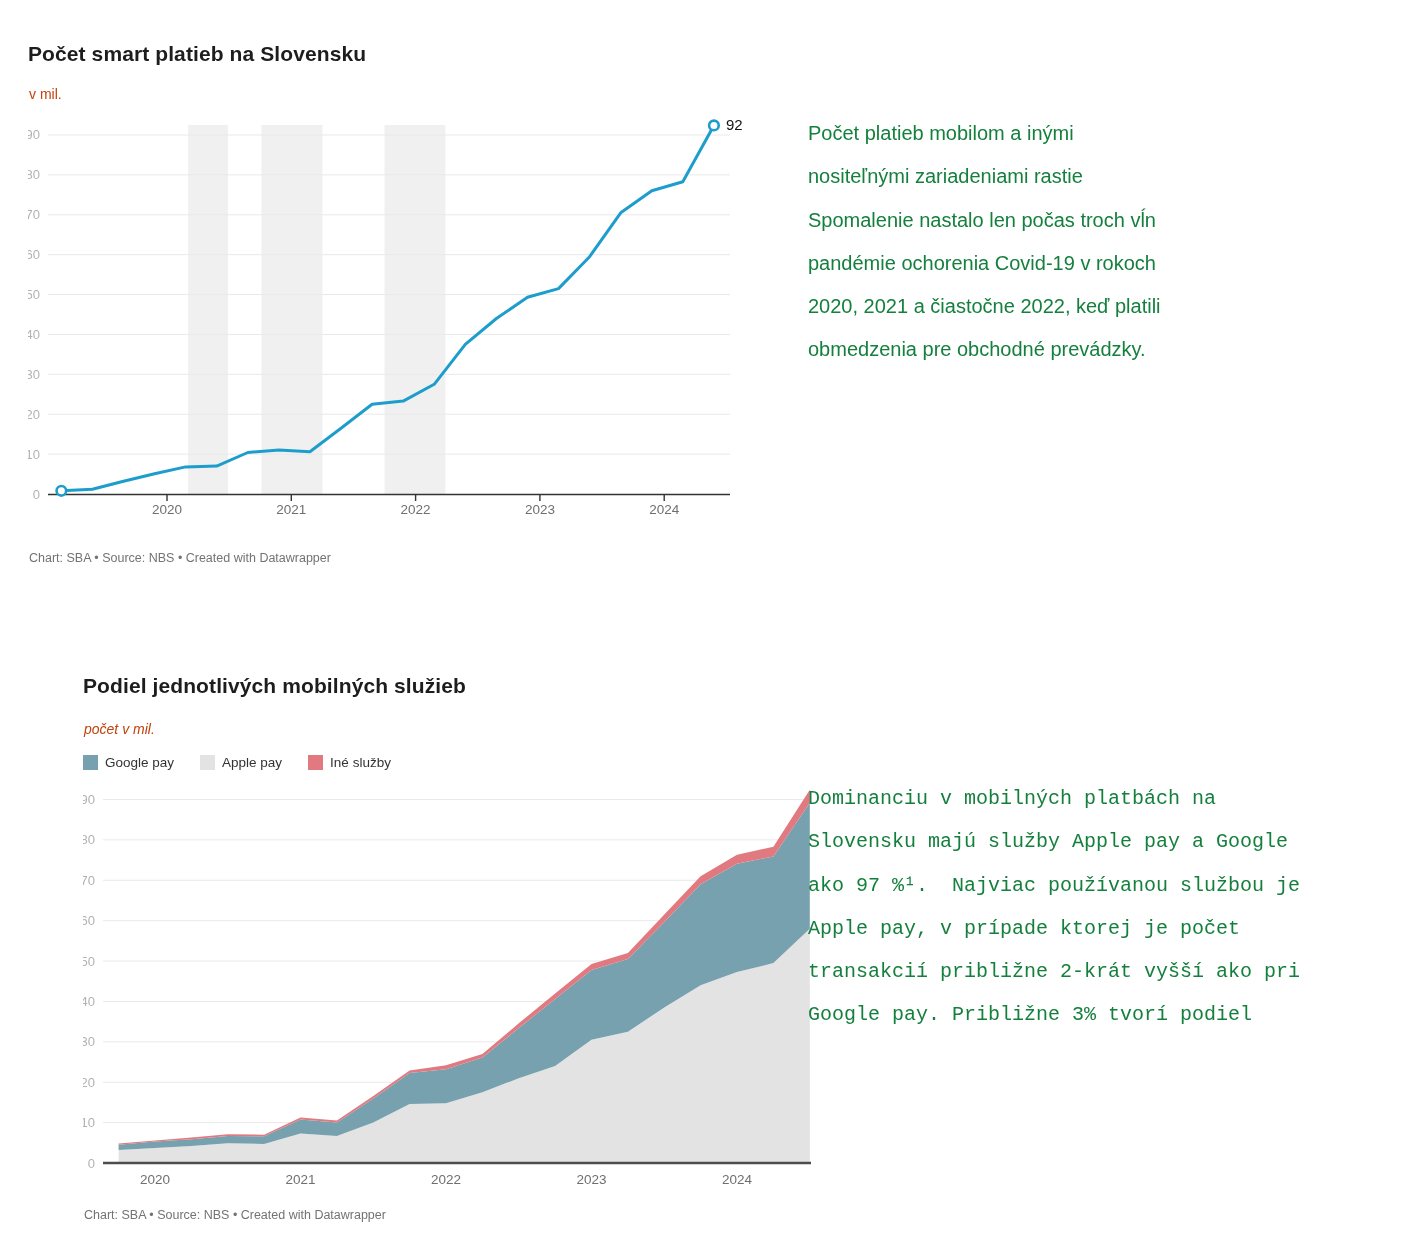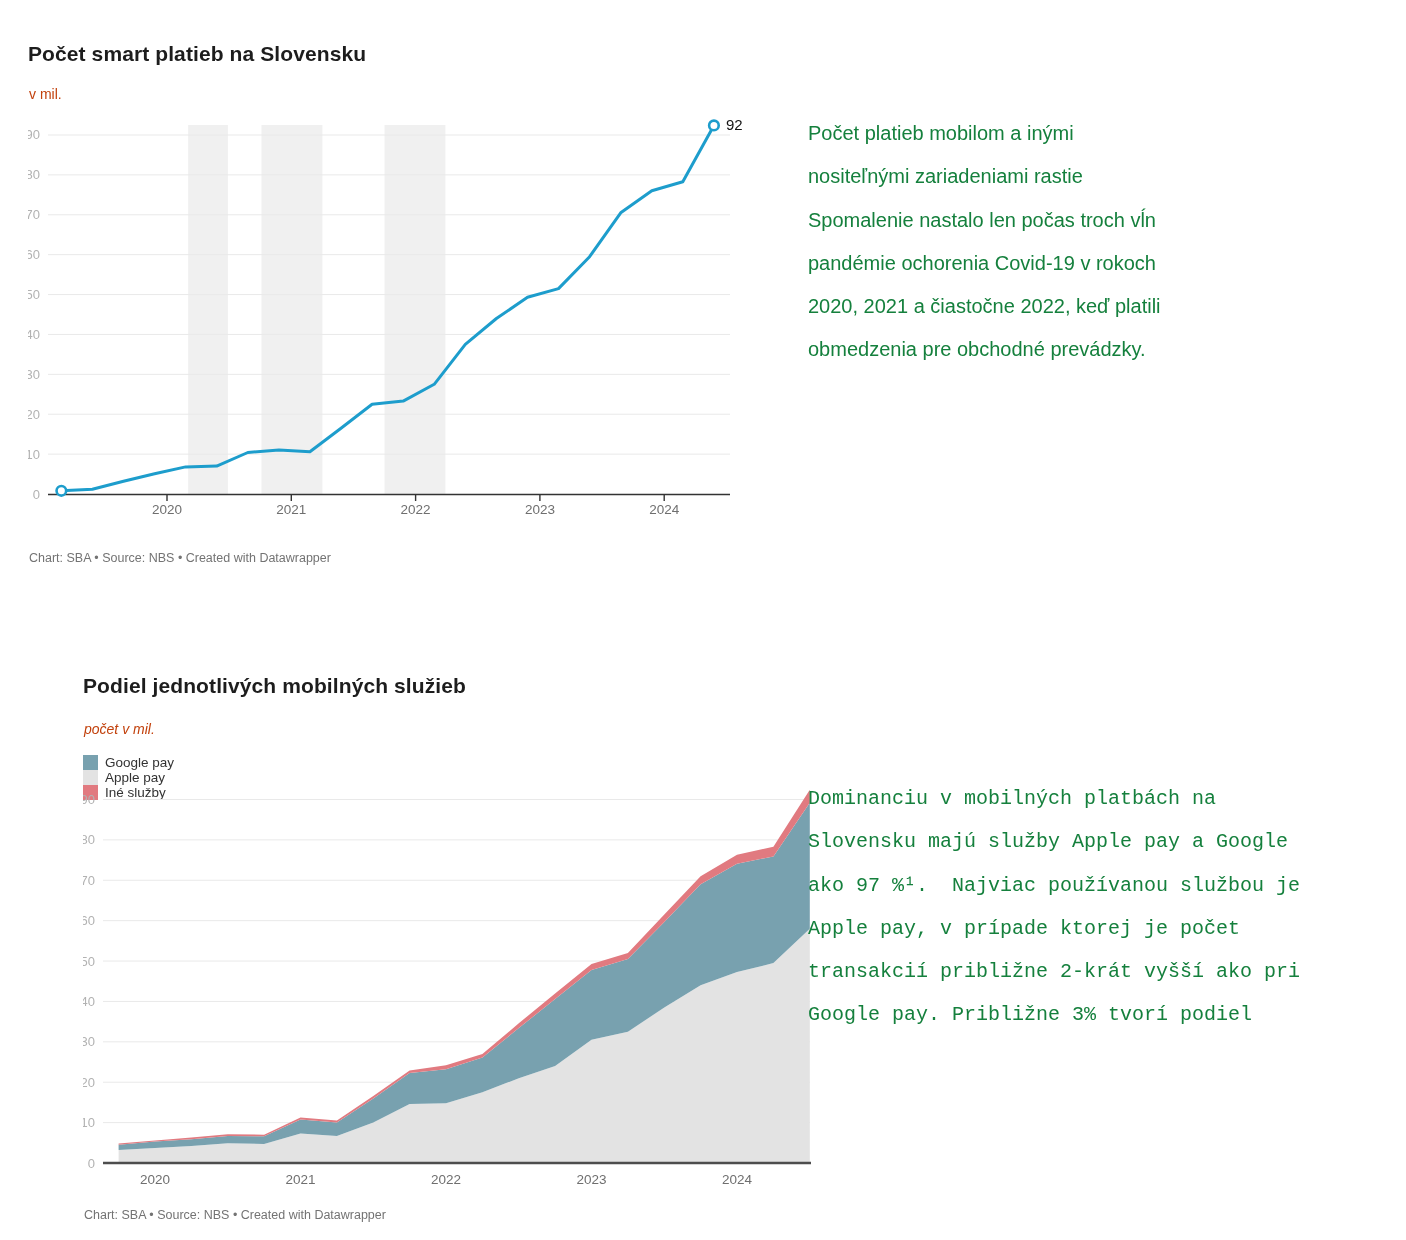--- a/index.html
+++ b/index.html
@@ -7,21 +7,21 @@
   .chart{position:absolute;}
   .chart-title{position:absolute;left:0;top:0;font-size:21px;font-weight:700;color:#1d1d1d;letter-spacing:.1px;white-space:nowrap;}
   .chart-sub{position:absolute;left:1px;font-size:14px;color:#c2410c;white-space:nowrap;}
   .chart-footer{position:absolute;left:1px;font-size:12.5px;color:#737373;white-space:nowrap;}
   #chart1{left:28px;top:42px;width:714px;height:532px;}
   #chart1 .chart-sub{top:44px;}
   #svg1{position:absolute;left:0;top:68px;}
   #chart1 .chart-footer{top:509px;}
   #chart2{left:37px;top:674px;width:748px;height:560px;margin-left:46px;}
   #chart2 .chart-sub{top:47px;font-style:italic;}
-  #legend2{position:absolute;left:0;top:81px;display:flex;align-items:flex-start;flex-direction:column;}
+  #legend2{position:absolute;left:0;top:81px;display:flex;align-items:flex-end;}
   .legend-item{display:flex;align-items:center;margin-right:26px;}
   .legend-swatch{width:15px;height:15px;margin-right:7px;flex:0 0 auto;}
   .legend-label{font-size:13.5px;color:#333333;white-space:nowrap;}
   #svg2{position:absolute;left:0;top:99px;}
   #chart2 .chart-footer{top:534px;}
   .tblock{position:absolute;color:#15803d;font-size:20px;line-height:43.3px;}
   .pline{white-space:pre;}
   #text1{left:808px;top:112px;}
   #text2{left:808px;top:777px;font-family:Liberation Mono, monospace;}
   .ylab{fill:#b2b2b2;font-size:13px;}

